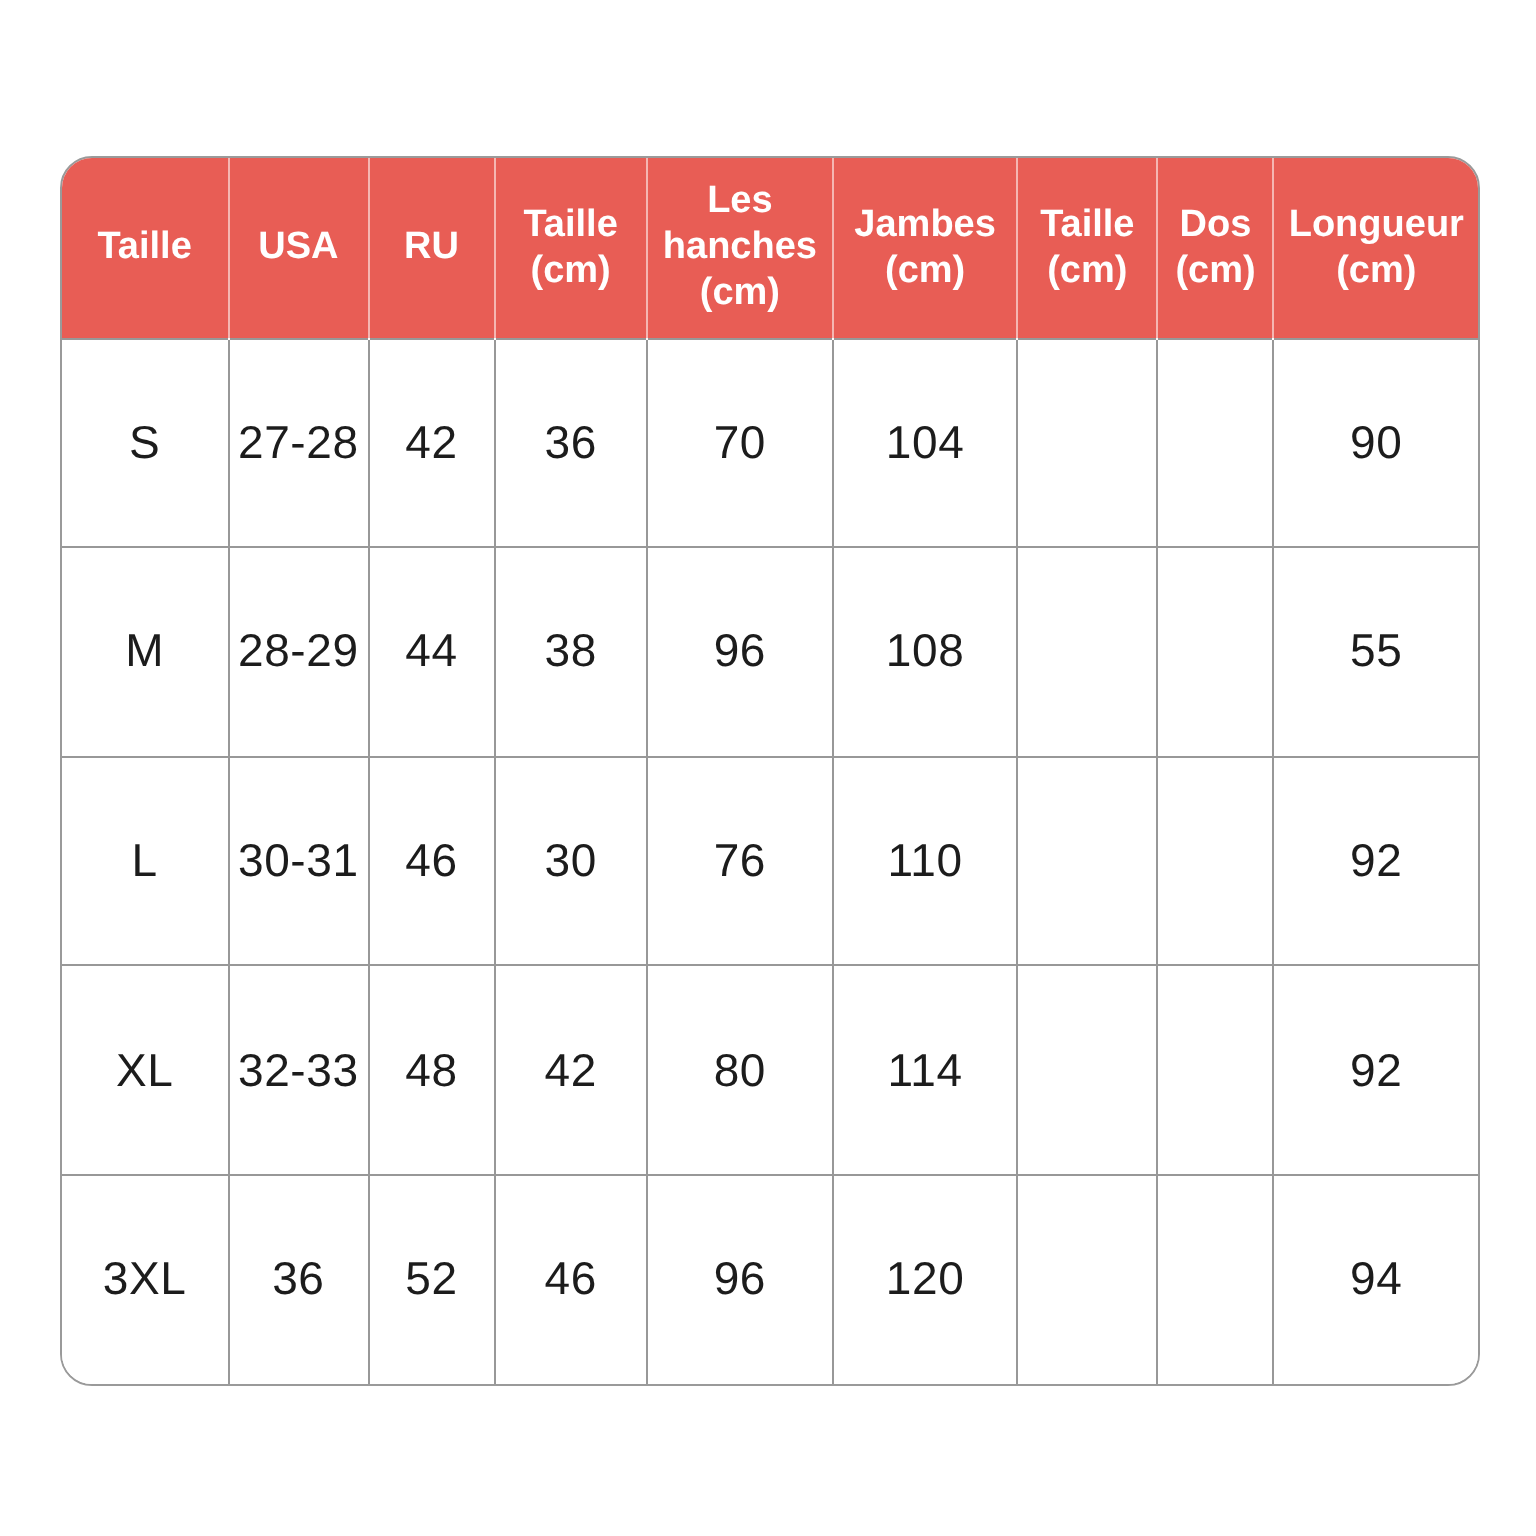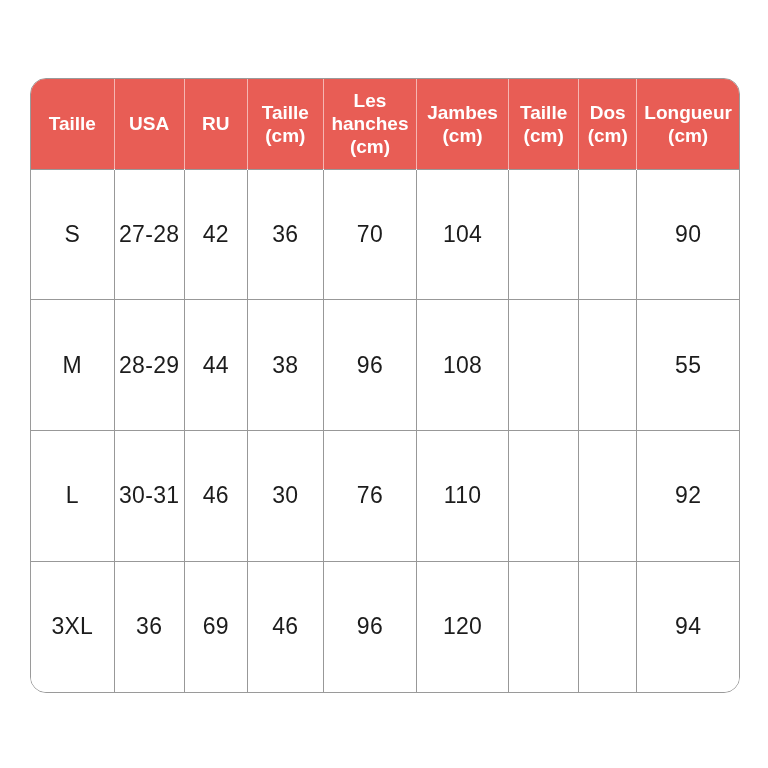--- a/index.html
+++ b/index.html
@@ -126,23 +126,34 @@
             <td>30-31</td>
             <td>46</td>
             <td>30</td>
             <td>76</td>
             <td>110</td>
             <td></td>
             <td></td>
             <td>92</td>
           </tr>
           <tr>
+            <td>XL</td>
+            <td>32-33</td>
+            <td>48</td>
+            <td>42</td>
+            <td>80</td>
+            <td>114</td>
+            <td></td>
+            <td></td>
+            <td>92</td>
+          </tr>
+          <tr>
             <td>3XL</td>
             <td>36</td>
-            <td>69</td>
+            <td>52</td>
             <td>46</td>
             <td>96</td>
             <td>120</td>
             <td></td>
             <td></td>
             <td>94</td>
           </tr>
         </tbody>
     </table>
   </div>

